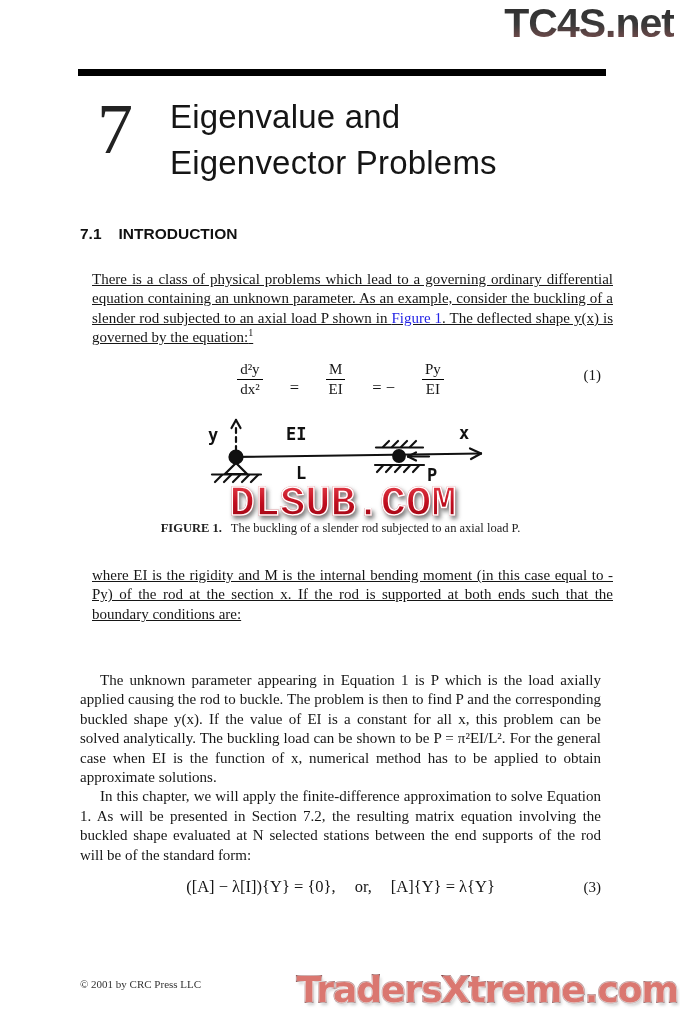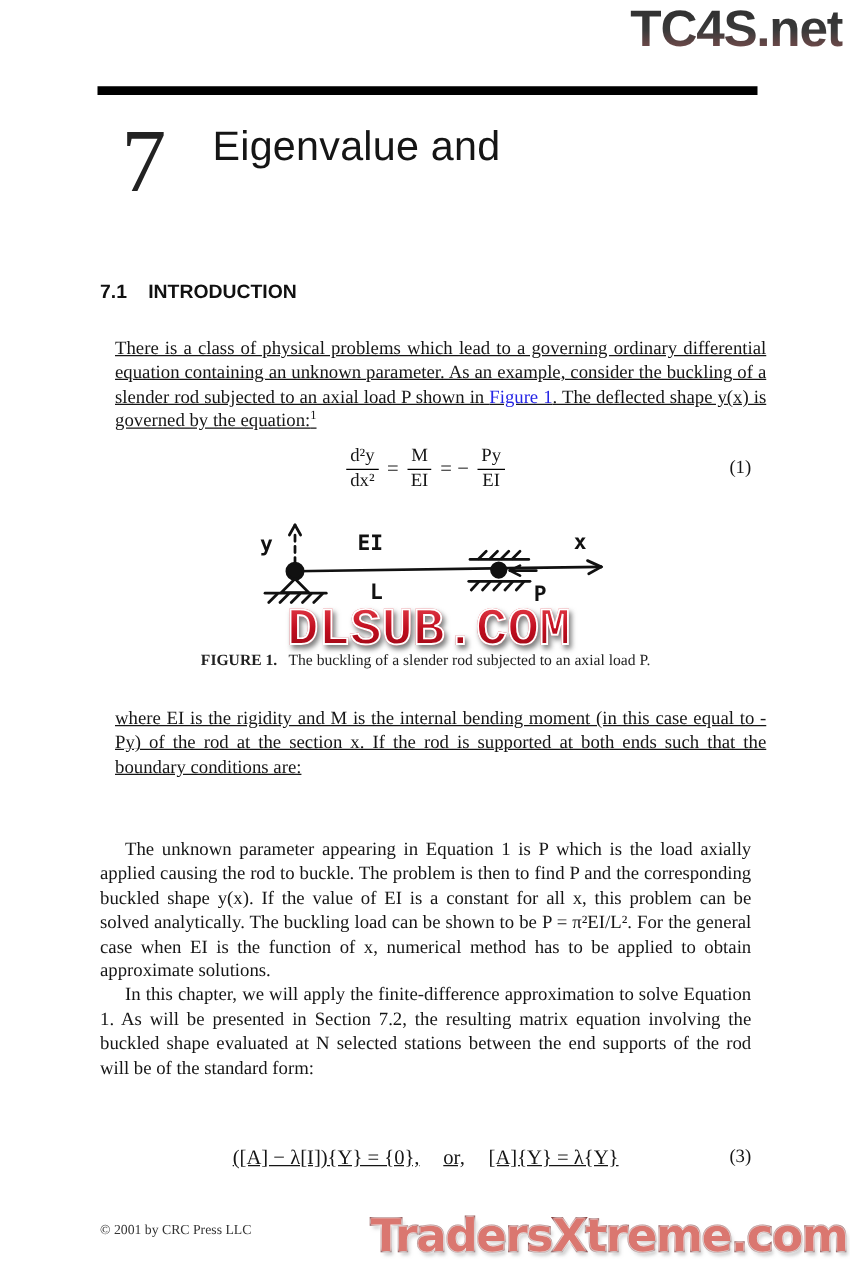--- a/index.html
+++ b/index.html
@@ -58,23 +58,23 @@
   .pblock p{margin:0; font-size:15px; line-height:19.4px; text-align:justify; text-indent:20px; color:#161616;}
   .link{color:#2424e6; cursor:pointer; text-decoration:none;}
   sup.fn{font-size:10px; vertical-align:super; line-height:0;}
   
   .eq{
     position:absolute; left:80px; width:521px; text-align:center;
     font-size:16.5px; color:#161616;
   }
   .eq .eq-no{position:absolute; right:0; top:50%; transform:translateY(-50%); font-size:15px;}
   .eq1{top:352px; height:46px;}
-  .eq1 .eq-inner{display:inline-flex; align-items:center; height:46px;}
+  .eq1 .eq-inner{display:inline-flex; align-items:flex-end; height:46px;gap:20px;}
   .eq2{top:627px;}
-  .eq3{top:916px;text-decoration:underline;}
+  .eq3{top:877px;}
   .frac{display:inline-flex; flex-direction:column; align-items:center; font-size:15px; line-height:17px;}
   .frac .fnum{border-bottom:1.3px solid #000; padding:0 3px 1px;}
   .frac .fden{padding-top:1px;}
   .rel{margin:0 7px;}
   .eq3 .or{margin:0 19px;}
   
   .fig-svg{position:absolute; left:184px; top:415px; z-index:1;}
   .fig-caption{
     position:absolute; left:80px; width:521px; top:521px; z-index:2;
     text-align:center; font-size:12.5px; color:#222;
@@ -92,20 +92,21 @@
 
 <div class="page">
 
   <div class="wm-top">TC4S.net</div>
 
   <div class="rule"></div>
 
   <div class="chapter-num">7</div>
   <div class="chapter-title">
     <div>Eigenvalue and</div>
+    <div>Eigenvector Problems</div>
   </div>
 
   <div class="section-heading">
     <span class="sec-num">7.1</span><span>INTRODUCTION</span>
   </div>
 
   <p class="para p1"><span>There is a class of physical problems which lead to a governing ordinary differential equation containing an unknown parameter. As an example, consider the buckling of a slender rod subjected to an axial load P shown in </span><a class="link">Figure 1</a><span>. The deflected shape y(x) is governed by the equation:</span><sup class="fn">1</sup></p>
 
   <div class="eq eq1">
     <span class="eq-inner">

